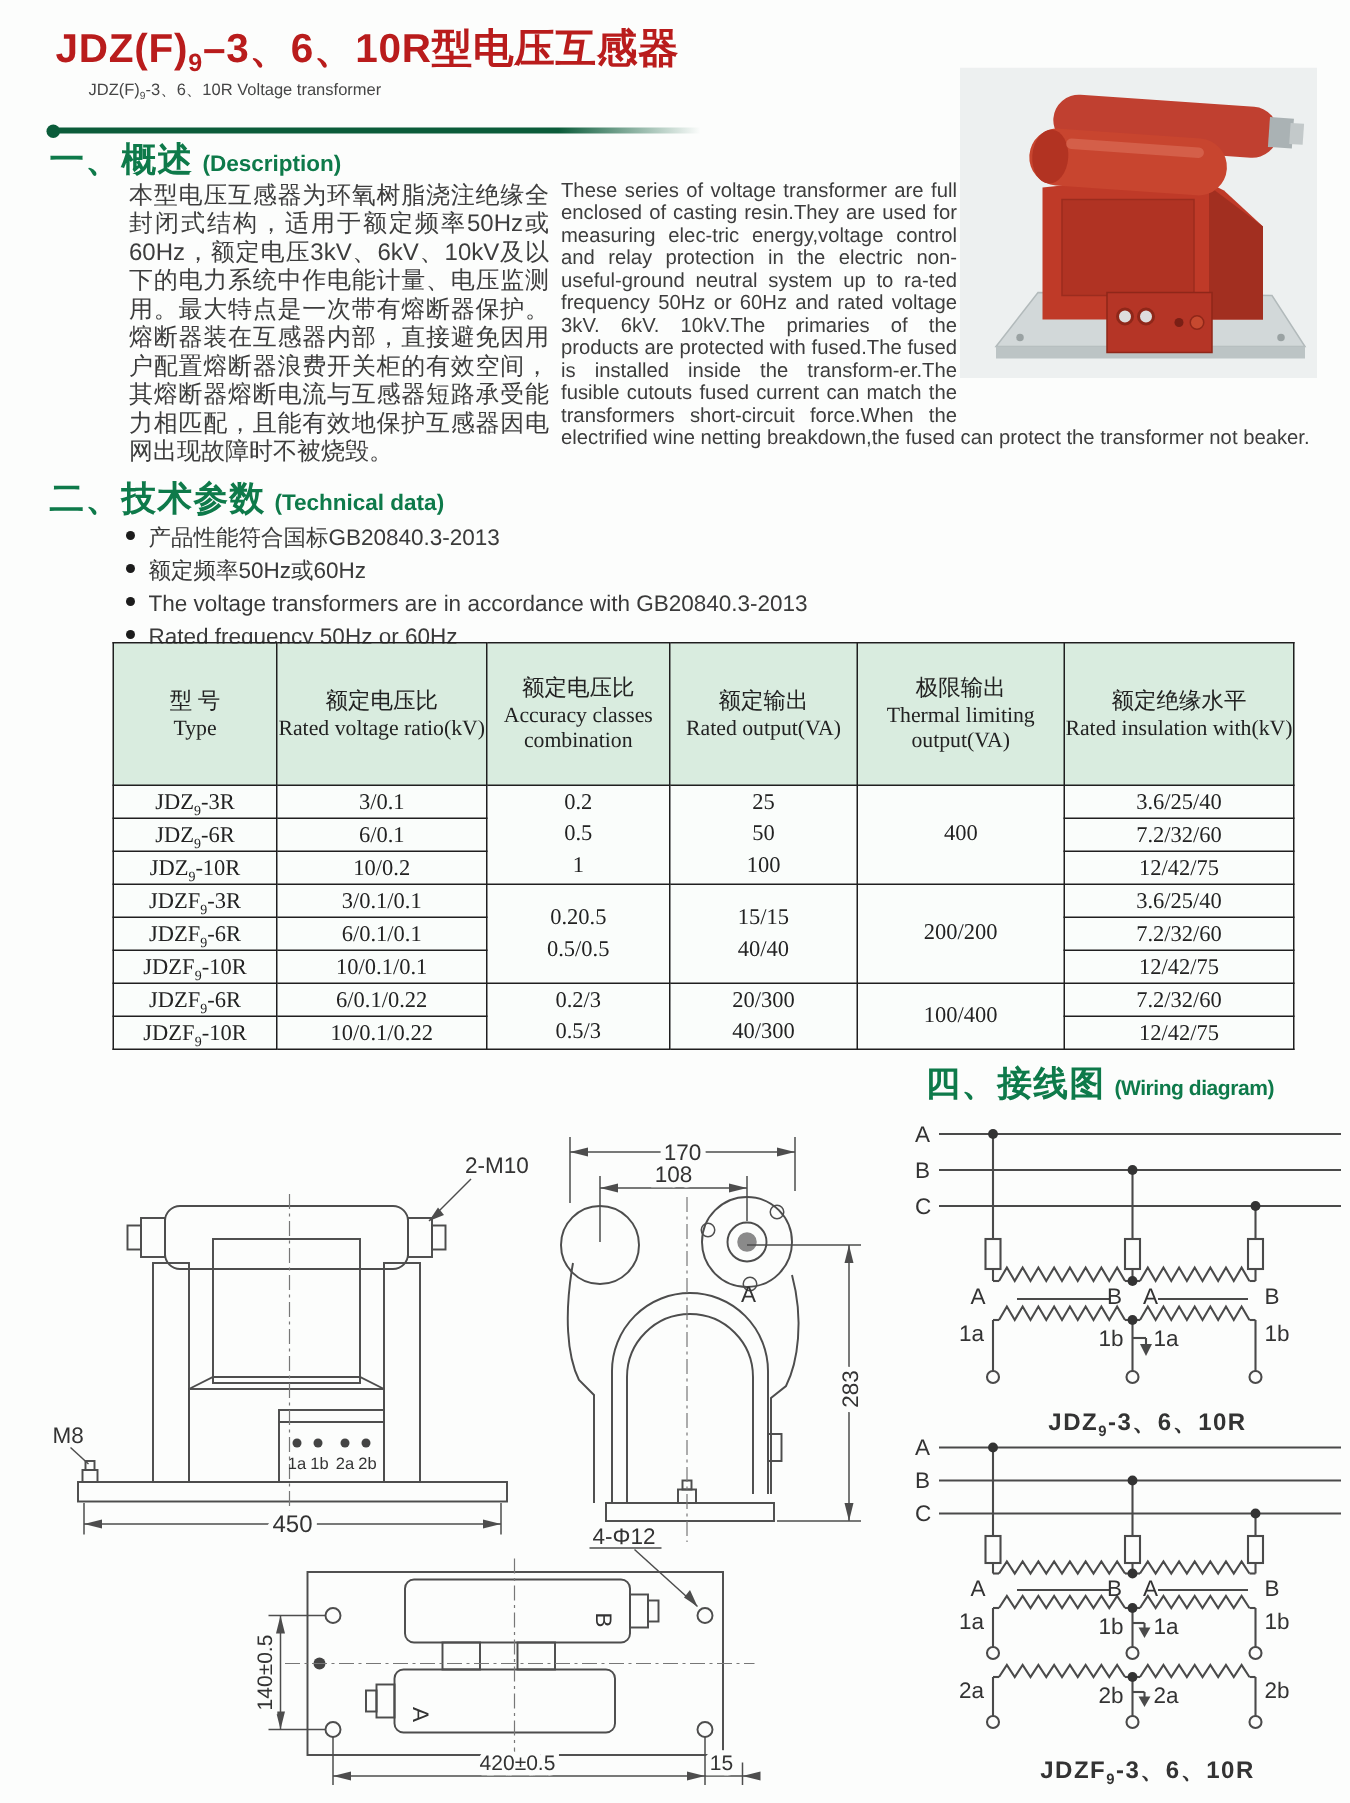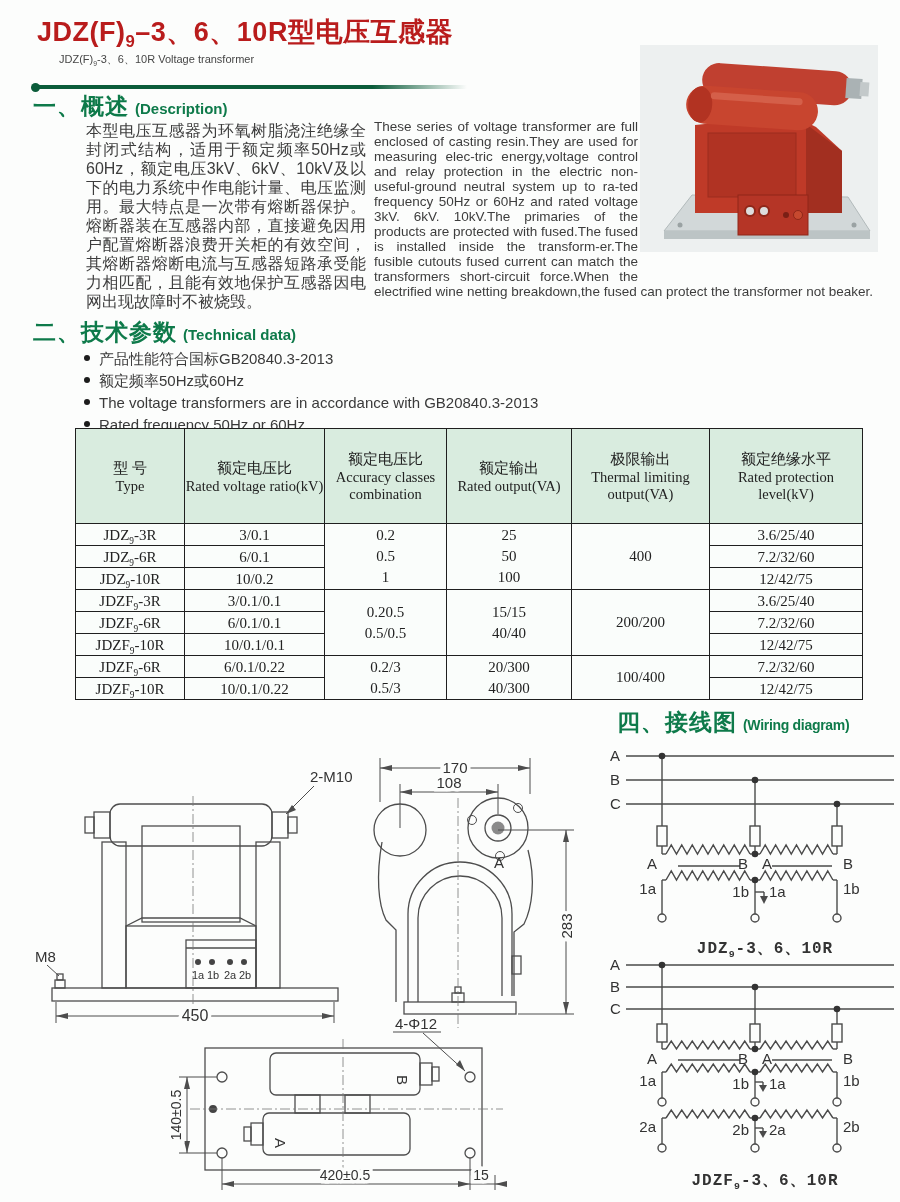--- a/index.html
+++ b/index.html
@@ -33,21 +33,21 @@
         font-family:"Liberation Serif",serif;color:#222;}
   th,td{border:1px solid #1f1f1f;text-align:center;vertical-align:middle;padding:0;}
   thead th{height:94px;background:#d9ecdf;font-weight:normal;}
   thead .hzh{font-size:15px;line-height:20px;}
   thead .hen{font-size:14.5px;line-height:17px;}
   tbody td{height:21px;font-size:15px;background:#fafdfb;line-height:20px;}
   tbody td .ln{line-height:21px;}
   
   svg text{font-family:"Liberation Sans",sans-serif;fill:#333;}
   .caption{font-weight:bold;font-size:16px;color:#333;text-align:center;letter-spacing:1px;
-           font-family:Liberation Mono, monospace;}
+           font-family:Liberation Sans, sans-serif;}
   .wm{opacity:.35;}
 </style>
 </head>
 <body>
 
 <div class="page">
 
   <div class="abs doc-title"><span>JDZ(F)</span><sub>9</sub><span>–3、6、10R型电压互感器</span></div>
   <div class="abs doc-subtitle"><span>JDZ(F)</span><sub>9</sub><span>-3、6、10R Voltage transformer</span></div>
   <div class="abs divider">
@@ -138,21 +138,21 @@
             <th>
               <div class="hzh">额定输出</div>
               <div class="hen">Rated output(VA)</div>
             </th>
             <th>
               <div class="hzh">极限输出</div>
               <div class="hen">Thermal limiting output(VA)</div>
             </th>
             <th>
               <div class="hzh">额定绝缘水平</div>
-              <div class="hen">Rated protection level(kV)</div>
+              <div class="hen">Rated insulation with(kV)</div>
             </th>
           </tr>
         </thead>
       <tbody id="spec-tbody">
           <tr>
             <td><span>JDZ</span><sub>9</sub><span>-3R</span></td>
             <td>3/0.1</td>
             <td rowspan="3">
               <div class="ln">0.2</div>
               <div class="ln">0.5</div>

